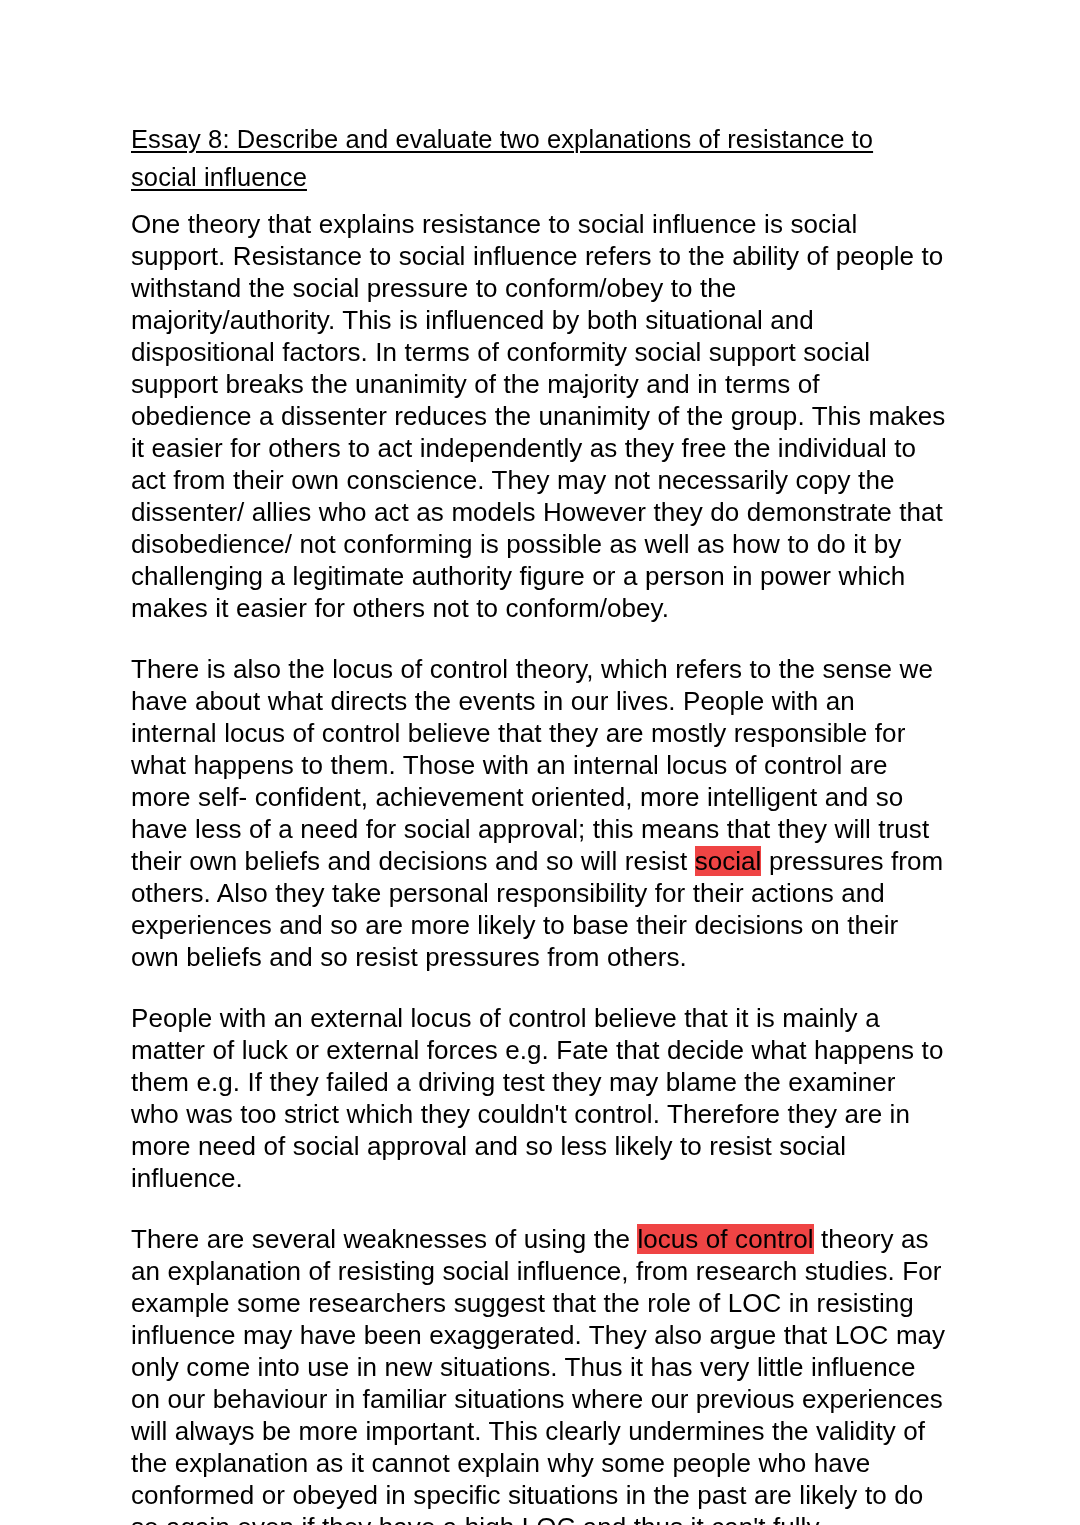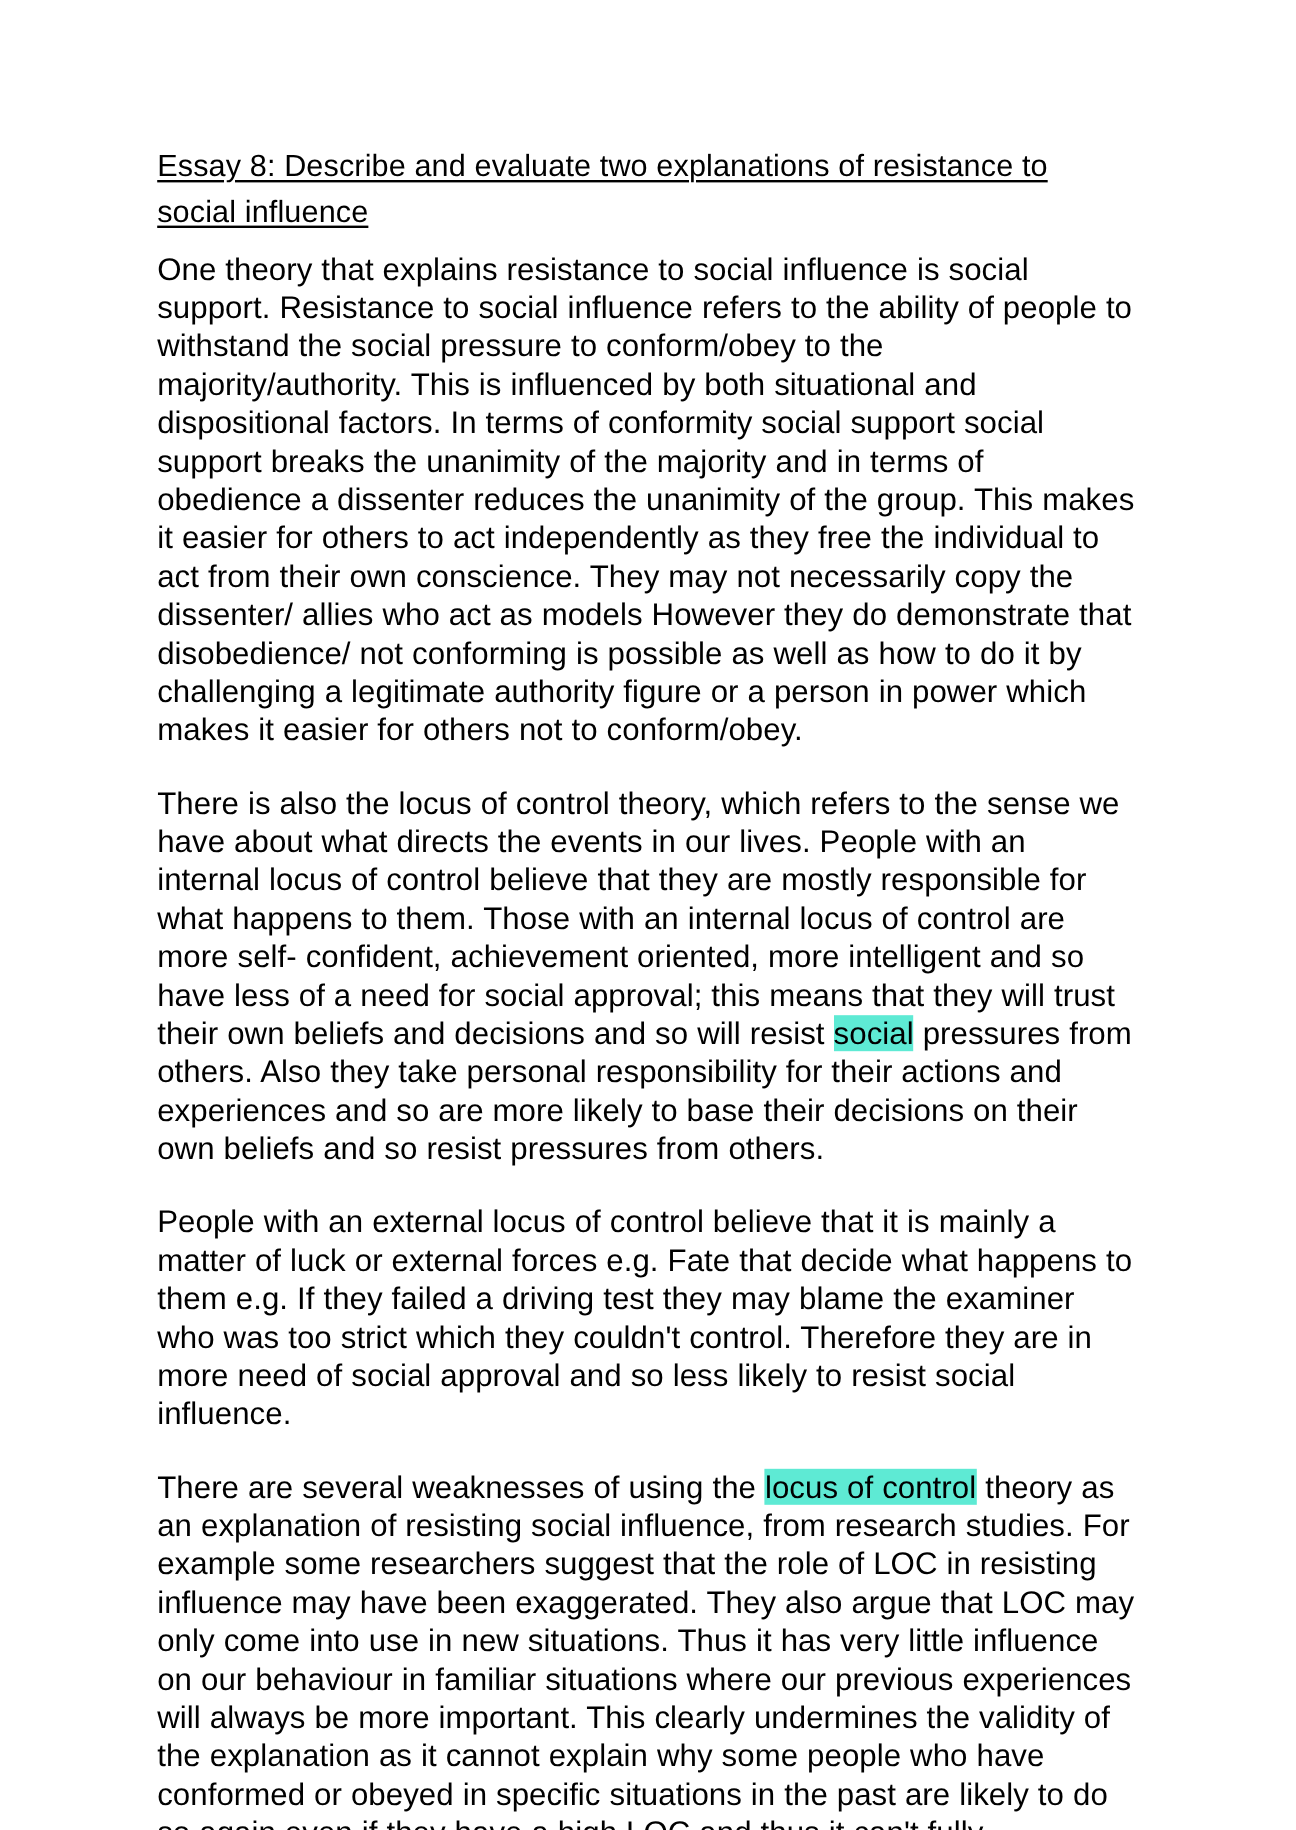--- a/index.html
+++ b/index.html
@@ -44,21 +44,21 @@
     font-weight: 400;
     margin: 0 0 29px 0;
     letter-spacing: 0.05px;
     word-spacing: 0.2px;
     max-width: 820px;
     text-align: left;
   }
   .para:last-child { margin-bottom: 0; }
 
   mark.hl {
-    background-color: #5eead4;
+    background-color: #ef4444;
     color: #000000;
     padding: 0;
     box-decoration-break: clone;
     -webkit-box-decoration-break: clone;
   }
 </style>
 </head>
 <body>
 
 <div class="page">

